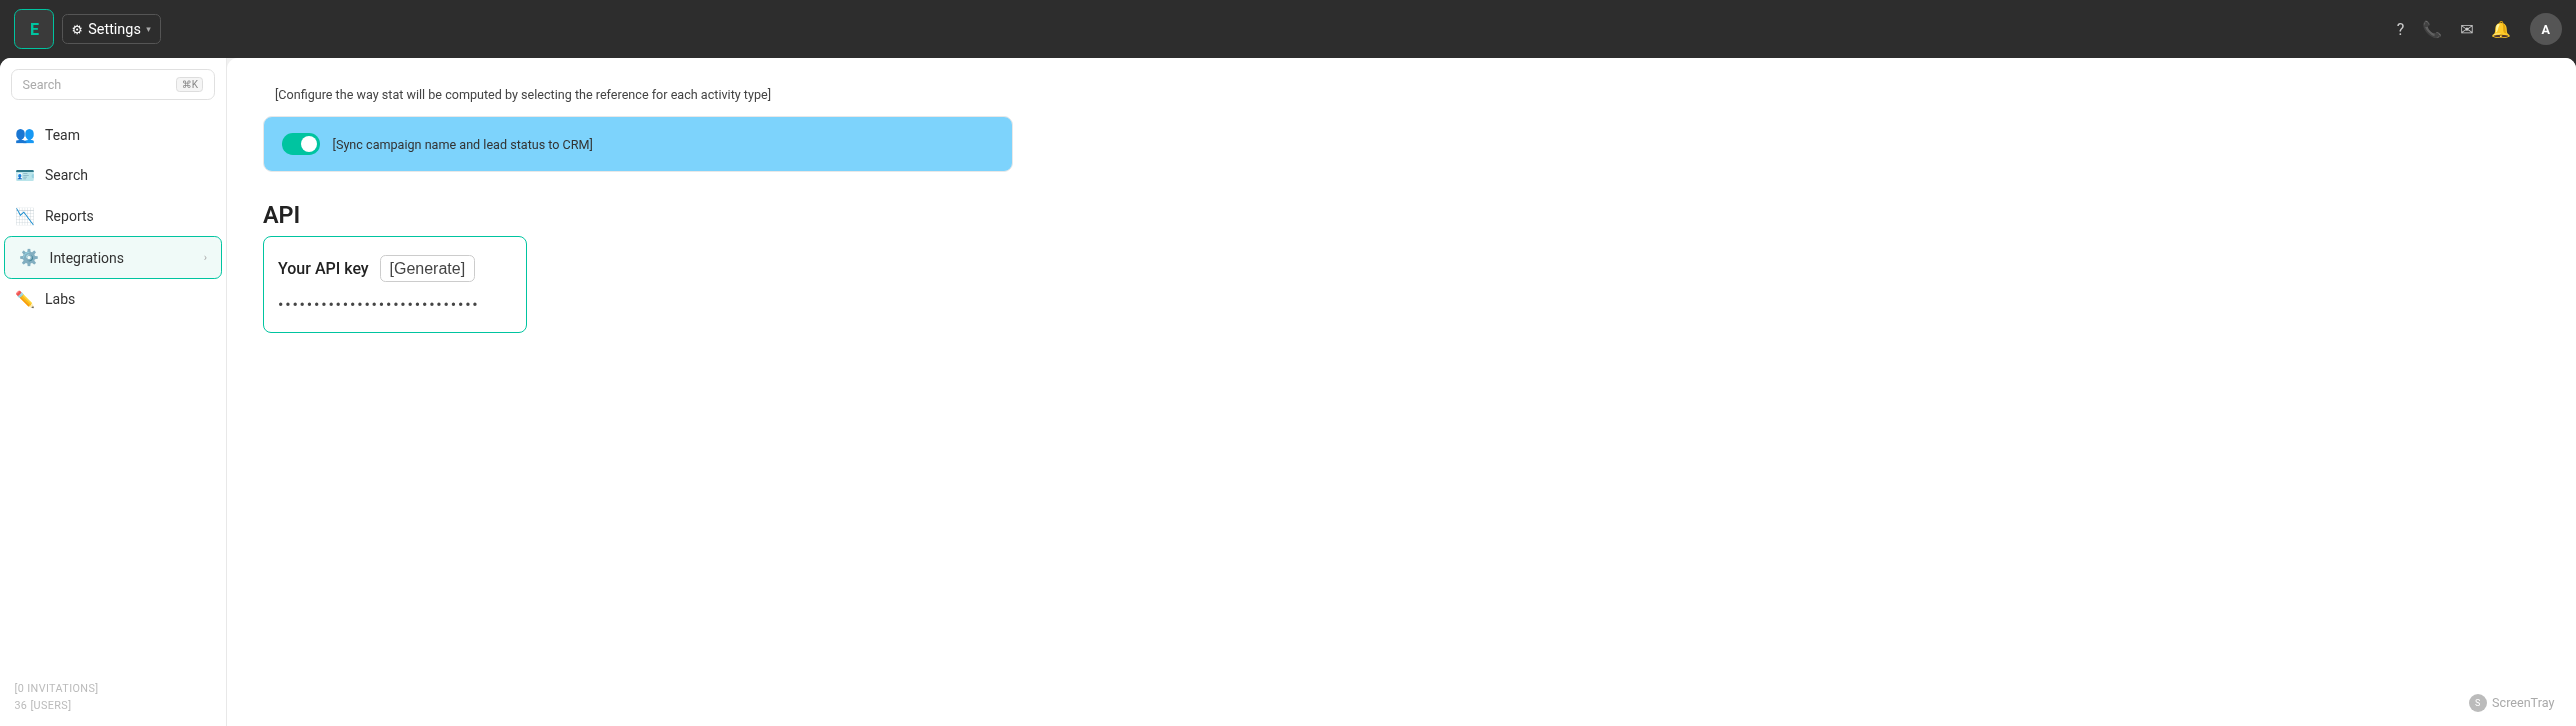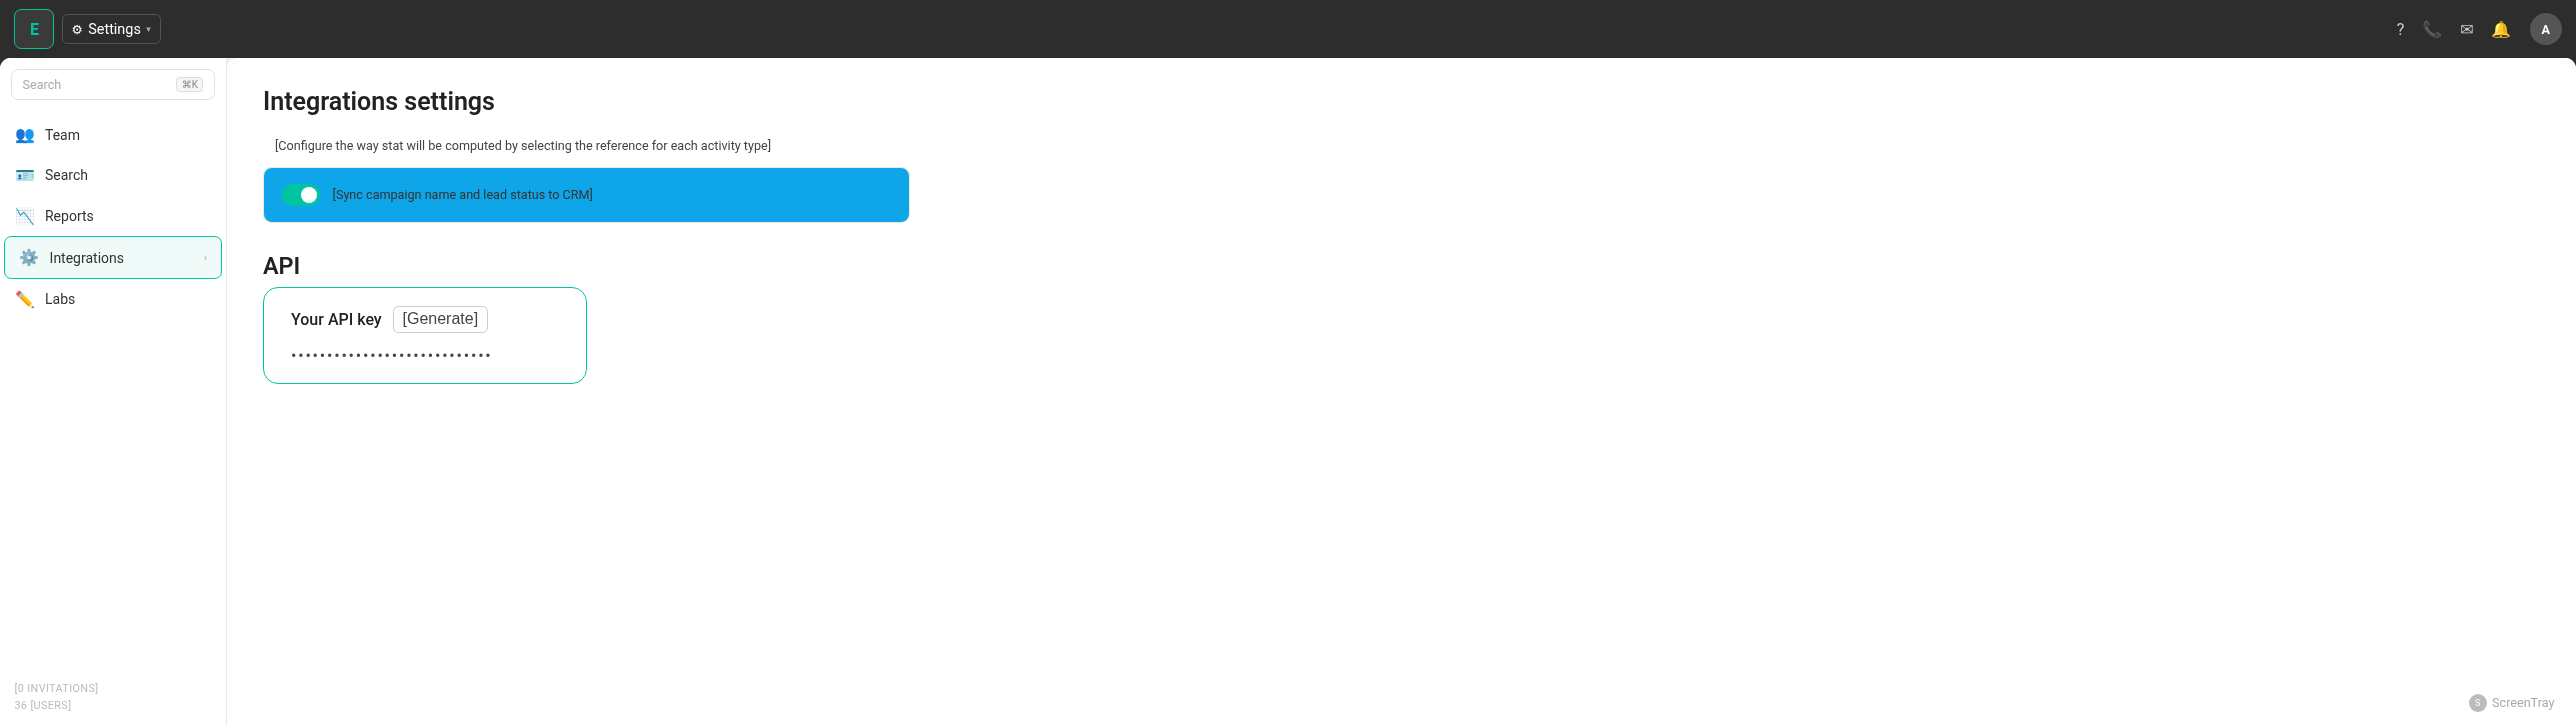--- a/index.html
+++ b/index.html
@@ -164,29 +164,29 @@
       color: #222;
       margin-bottom: 21.6px;
     }
     .config-notice {
       font-size: 12.6px;
       color: #444;
       margin-bottom: 14.4px;
       padding-left: 12px;
     }
     .sync-card {
-      background: #0ea5e9;
+      background: #7dd3fc;
       border: 0.9px solid #e8e8e8;
       border-radius: 9px;
       padding: 16px 18px;
       display: flex;
       align-items: center;
       gap: 12.6px;
       margin-bottom: 29px;
-      width: 647px;
+      width: 750px;
     }
 
     
     .toggle {
       width: 38px;
       height: 21.6px;
       background: #00c4a0;
       border-radius: 10.8px;
       position: relative;
       flex-shrink: 0;
@@ -213,23 +213,23 @@
       margin-bottom: 7.2px;
     }
     .api-desc {
       font-size: 12.6px;
       color: #555;
       margin-bottom: 18px;
     }
     .api-link { color: #0066cc; text-decoration: none; }
     .api-key-card {
       border: 1.8px solid #00c4a0;
-      border-radius: 15px;
-      padding: 18px 27px;
-      width: 324px;
+      border-radius: 8px;
+      padding: 18px 14px;
+      width: 264px;
     }
     .api-key-header {
       display: flex;
       align-items: center;
       gap: 10.8px;
       margin-bottom: 12.6px;
     }
     .api-key-label {
       font-size: 16px;
       font-weight: 500;
@@ -330,21 +330,20 @@
       </div>
     </nav>
 
     <div class="sidebar-footer">
       <div>[0 INVITATIONS]</div>
       <div>36 [USERS]</div>
     </div>
   </aside>
 
   <main class="content">
-    <h1 class="page-title">Integrations settings</h1>
 
     <p class="config-notice">[Configure the way stat will be computed by selecting the reference for each activity type]</p>
 
     <div class="sync-card">
       <div class="toggle"></div>
       <span class="sync-label">[Sync campaign name and lead status to CRM]</span>
     </div>
 
     <h2 class="section-title">API</h2>
 

